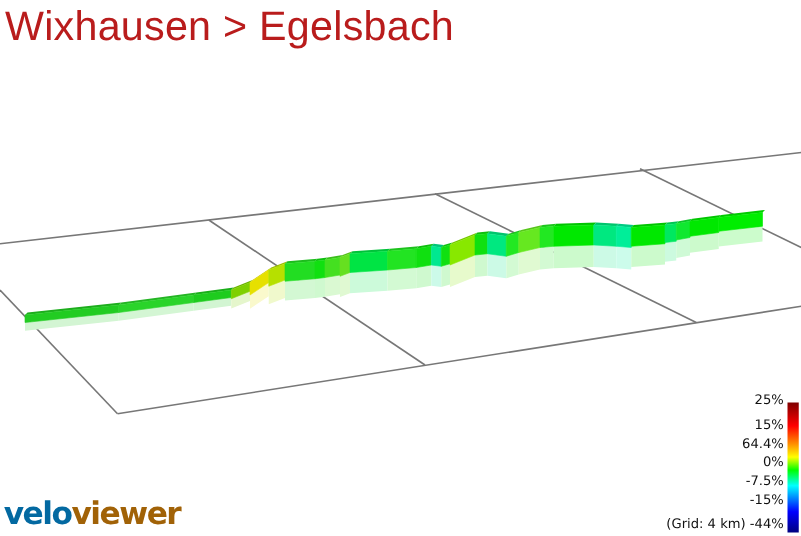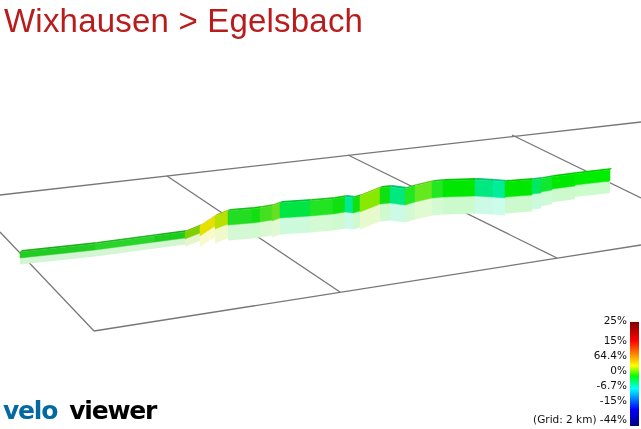--- a/index.html
+++ b/index.html
@@ -6,21 +6,21 @@
   body { width: 641px; height: 429px; position: relative; overflow: hidden; font-family: "Liberation Sans", sans-serif; }
   .title { position: absolute; left: 4px; top: 2px; font-size: 33px; color: #b91c1c; letter-spacing: 0.2px; white-space: nowrap; }
   .scene { position: absolute; left: 0; top: 0; }
   .legend { position: absolute; right: 0; top: 314px; width: 120px; height: 115px; }
   .legend-labels { position: absolute; right: 14px; top: 0; text-align: right; font-family: "DejaVu Sans", sans-serif; font-size: 10.5px; color: #111; }
   .legend-labels div { position: absolute; right: 0; white-space: nowrap; }
   .legend-bar { position: absolute; right: 2px; top: 8px; width: 9px; height: 104px;
     background: linear-gradient(to bottom, #7f0000 0%, #ff0000 18%, #ff9000 32%, #ffff00 42%, #00ff00 52%, #00ffff 64%, #0000ff 84%, #000080 100%); }
   .logo { position: absolute; left: 3px; top: 396px; font-family: "DejaVu Sans", sans-serif; font-weight: bold; font-size: 25px; letter-spacing: -1.2px; }
   .logo .a { color: #0369a1; }
-  .logo .b { color: #000000; padding-left: 12px; }
+  .logo .b { color: #a16207; }
 </style>
 </head>
 <body>
 
 <div class="title">Wixhausen &gt; Egelsbach</div>
 
 <svg class="scene" width="641" height="429" viewBox="0 0 641 429">
   <g id="grid">
       <line x1="0" y1="195" x2="641" y2="122" stroke="#777777" stroke-width="1.3"></line>
       <line x1="0" y1="232" x2="94" y2="331" stroke="#777777" stroke-width="1.3"></line>
@@ -122,24 +122,24 @@
     </g>
 </svg>
 
 <div class="legend">
   <div class="legend-bar"></div>
   <div class="legend-labels">
     <div style="top:0px">25%</div>
     <div style="top:20px">15%</div>
     <div style="top:35px">64.4%</div>
     <div style="top:50px">0%</div>
-    <div style="top:65px">-6.7%</div>
+    <div style="top:65px">-7.5%</div>
     <div style="top:80px">-15%</div>
     <div style="top:99px; right:0;">
-      <span>(Grid: 2 km)</span>
+      <span>(Grid: 4 km)</span>
       <span>-44%</span>
     </div>
   </div>
 </div>
 
 <div class="logo">
   <span class="a">velo</span><span class="b">viewer</span>
 </div>
 
 </body></html>

